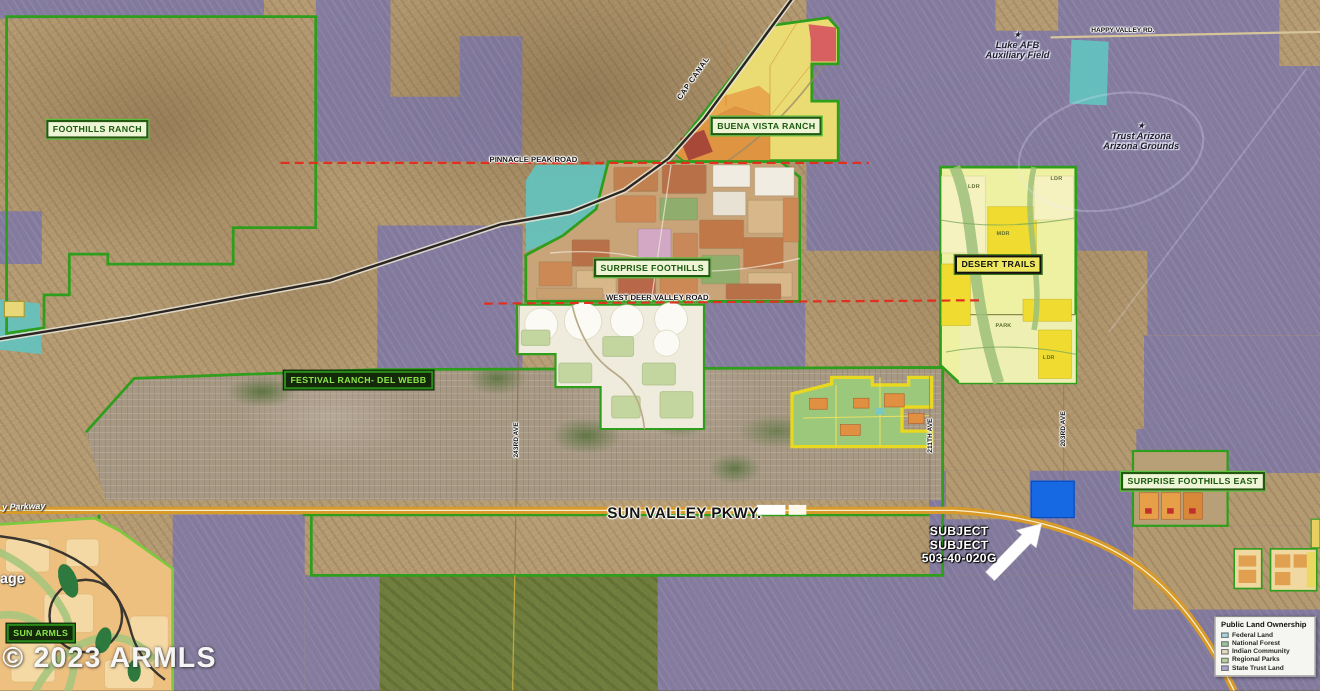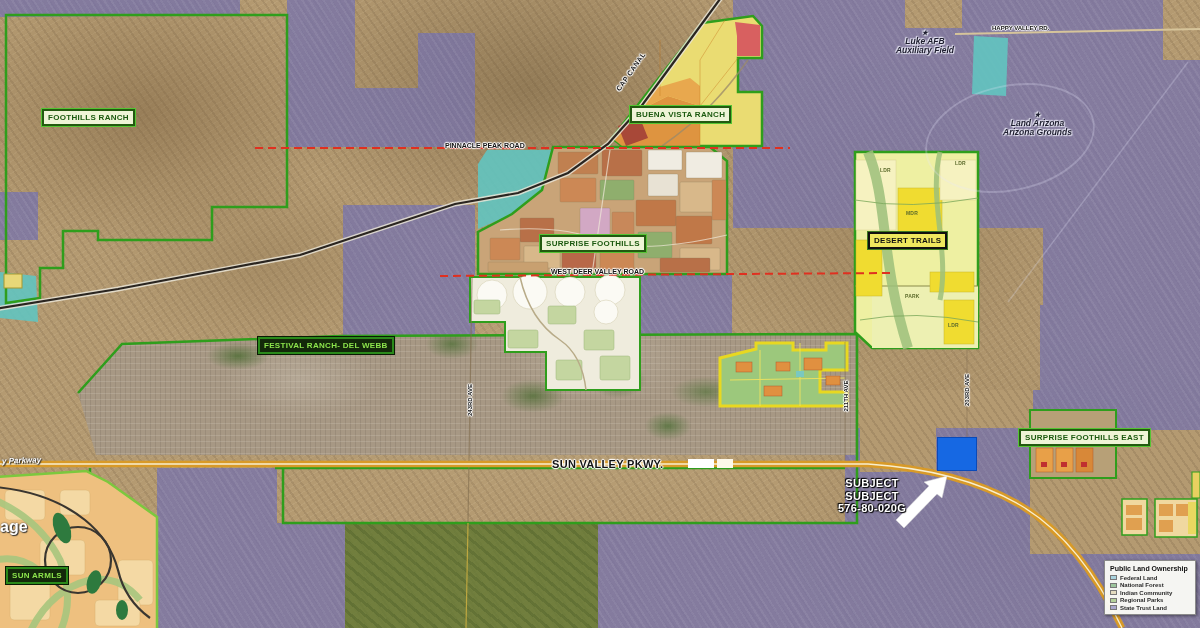--- a/index.html
+++ b/index.html
@@ -48,21 +48,21 @@
   
   .plabel{position:absolute;font-weight:bold;font-size:8px;line-height:1;
           padding:2.5px 4px;border:2px solid #235a10;white-space:nowrap;
           letter-spacing:.3px;box-shadow:0 0 0 1px #55c433;z-index:40;}
   .plabel.light{background:#eef4d6;color:#1c5a10;}
   .plabel.yellow{background:#efe75e;color:#101010;border-color:#101010;box-shadow:0 0 0 1px #3f7a1e;}
   .plabel.dark{background:#13290a;color:#8ce44c;border-color:#2a8a1a;box-shadow:0 0 0 1px #0a1a04;}
 
   .rlabel{position:absolute;font-weight:bold;font-size:7px;color:#141414;white-space:nowrap;z-index:38;
           text-shadow:0 0 2px #fff,0 0 2px #fff,1px 0 1px #fff,-1px 0 1px #fff,0 1px 1px #fff,0 -1px 1px #fff;}
-  .rlabel.big{font-size:11px;letter-spacing:.3px;}
+  .rlabel.big{font-size:14px;letter-spacing:.3px;}
   .rlabel.small{font-size:6px;}
   .rot{transform:translate(-50%,-50%) rotate(-90deg);}
   .canal-label{transform:rotate(-55deg);letter-spacing:.5px;}
 
   .place-label{position:absolute;font-style:italic;font-weight:bold;font-size:8.5px;line-height:9px;
           color:#1d1d2e;text-align:center;z-index:38;
           text-shadow:0 0 2px #e8e8f4,0 0 2px #e8e8f4,1px 1px 1px #e8e8f4,-1px -1px 1px #e8e8f4;}
 
   .frag{position:absolute;font-weight:bold;color:#fff;z-index:38;
         text-shadow:0 0 2px #333,1px 1px 1px #333;}
@@ -305,54 +305,54 @@
       <rect x="688" y="459" width="26" height="9" fill="#ffffff"></rect>
       <rect x="717" y="459" width="16" height="9" fill="#fdf8ea"></rect>
     </g>
 
     <polygon points="904,528 937,494 942,498 947,476 924,482 929,486 896,520" fill="#ffffff" stroke="#d8d8d8" stroke-width=".5"></polygon>
   </svg>
 
   <div class="subject-parcel" style="background: rgb(22, 104, 227);"></div>
 
   <div class="plabel light" style="left:42px;top:109px">FOOTHILLS RANCH</div>
-  <div class="plabel light" style="left:630px;top:106px">BUENA VISTA RANCH</div>
+  <div class="plabel light" style="left:646px;top:106px">BUENA VISTA RANCH</div>
   <div class="plabel light" style="left:540px;top:235px">SURPRISE FOOTHILLS</div>
   <div class="plabel yellow" style="left:868px;top:232px">DESERT TRAILS</div>
   <div class="plabel dark" style="left:258px;top:337px">FESTIVAL RANCH- DEL WEBB</div>
   <div class="plabel light" style="left:1019px;top:429px">SURPRISE FOOTHILLS EAST</div>
   <div class="plabel dark" style="left:6px;top:567px">SUN ARMLS</div>
 
   <div class="rlabel" style="left:445px;top:142px">PINNACLE PEAK ROAD</div>
   <div class="rlabel" style="left:551px;top:268px">WEST DEER VALLEY ROAD</div>
   <div class="rlabel small" style="left:992px;top:25px">HAPPY VALLEY RD.</div>
   <div class="rlabel big" style="left:552px;top:458px">SUN VALLEY PKWY.</div>
   <div class="rlabel canal-label" style="left:608px;top:68px">CAP CANAL</div>
   <div class="rlabel small rot" style="left:470px;top:400px">243RD AVE</div>
   <div class="rlabel small rot" style="left:846px;top:396px">211TH AVE</div>
   <div class="rlabel small rot" style="left:967px;top:390px">203RD AVE</div>
 
   <div class="frag" style="left:2px;top:456px;font-size:8px;font-style:italic;transform:rotate(-2deg)">y Parkway</div>
-  <div class="frag" style="left:0px;top:518px;font-size:16px">age</div>
+  <div class="frag" style="left:0px;top:518px;font-size:13px">age</div>
 
   <div class="place-label" style="left:885px;top:28px;width:80px;font-size:7px">★</div>
   <div class="place-label" style="left:885px;top:37px;width:80px">
     <span style="display:block">Luke AFB</span>
     <span style="display:block">Auxiliary Field</span>
   </div>
   <div class="place-label" style="left:995px;top:110px;width:85px;font-size:7px">★</div>
   <div class="place-label" style="left:995px;top:119px;width:85px">
-    <span style="display:block">Land Arizona</span>
+    <span style="display:block">Trust Arizona</span>
     <span style="display:block">Arizona Grounds</span>
   </div>
 
   <div class="subject-label">
     <span style="display:block">SUBJECT</span>
     <span style="display:block">SUBJECT</span>
-    <span style="display:block">576-80-020G</span>
+    <span style="display:block">503-40-020G</span>
   </div>
 
   <div class="zcode" style="left:905px;top:293px">PARK</div>
   <div class="zcode" style="left:880px;top:167px">LDR</div>
   <div class="zcode" style="left:948px;top:322px">LDR</div>
   <div class="zcode" style="left:955px;top:160px">LDR</div>
   <div class="zcode" style="left:906px;top:210px">MDR</div>
 
   <div class="legend">
     <div class="legend-title">Public Land Ownership</div>
@@ -371,14 +371,15 @@
     <div class="legend-row">
       <span class="legend-swatch" style="background: rgb(180, 209, 154);"></span>
       <span class="legend-label">Regional Parks</span>
     </div>
     <div class="legend-row">
       <span class="legend-swatch" style="background: rgb(168, 166, 204);"></span>
       <span class="legend-label">State Trust Land</span>
     </div>
   </div>
 
+  <div class="watermark">© 2023 ARMLS</div>
 
 </div>
 
 </body></html>

